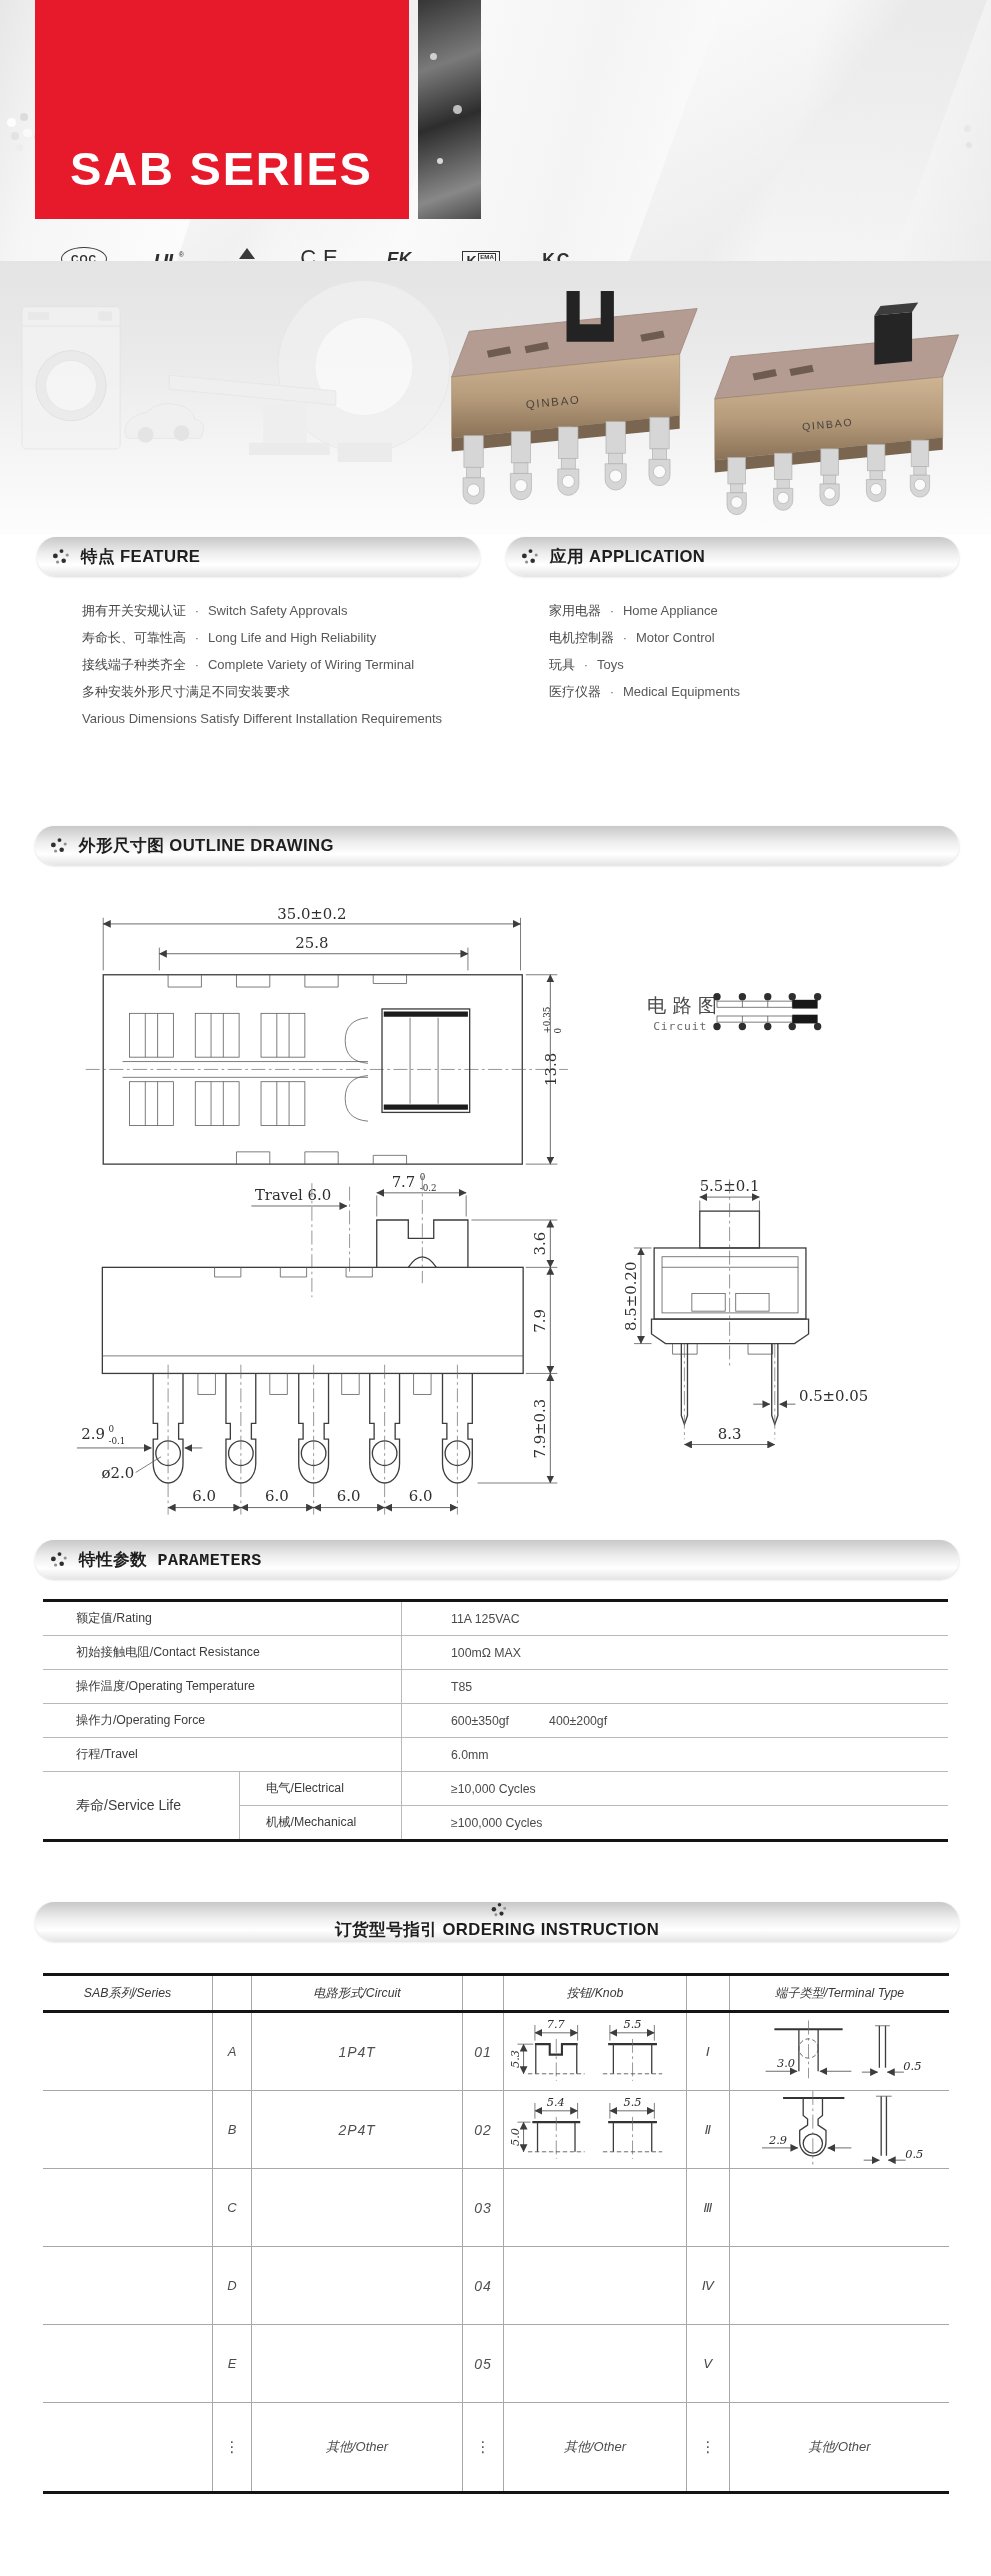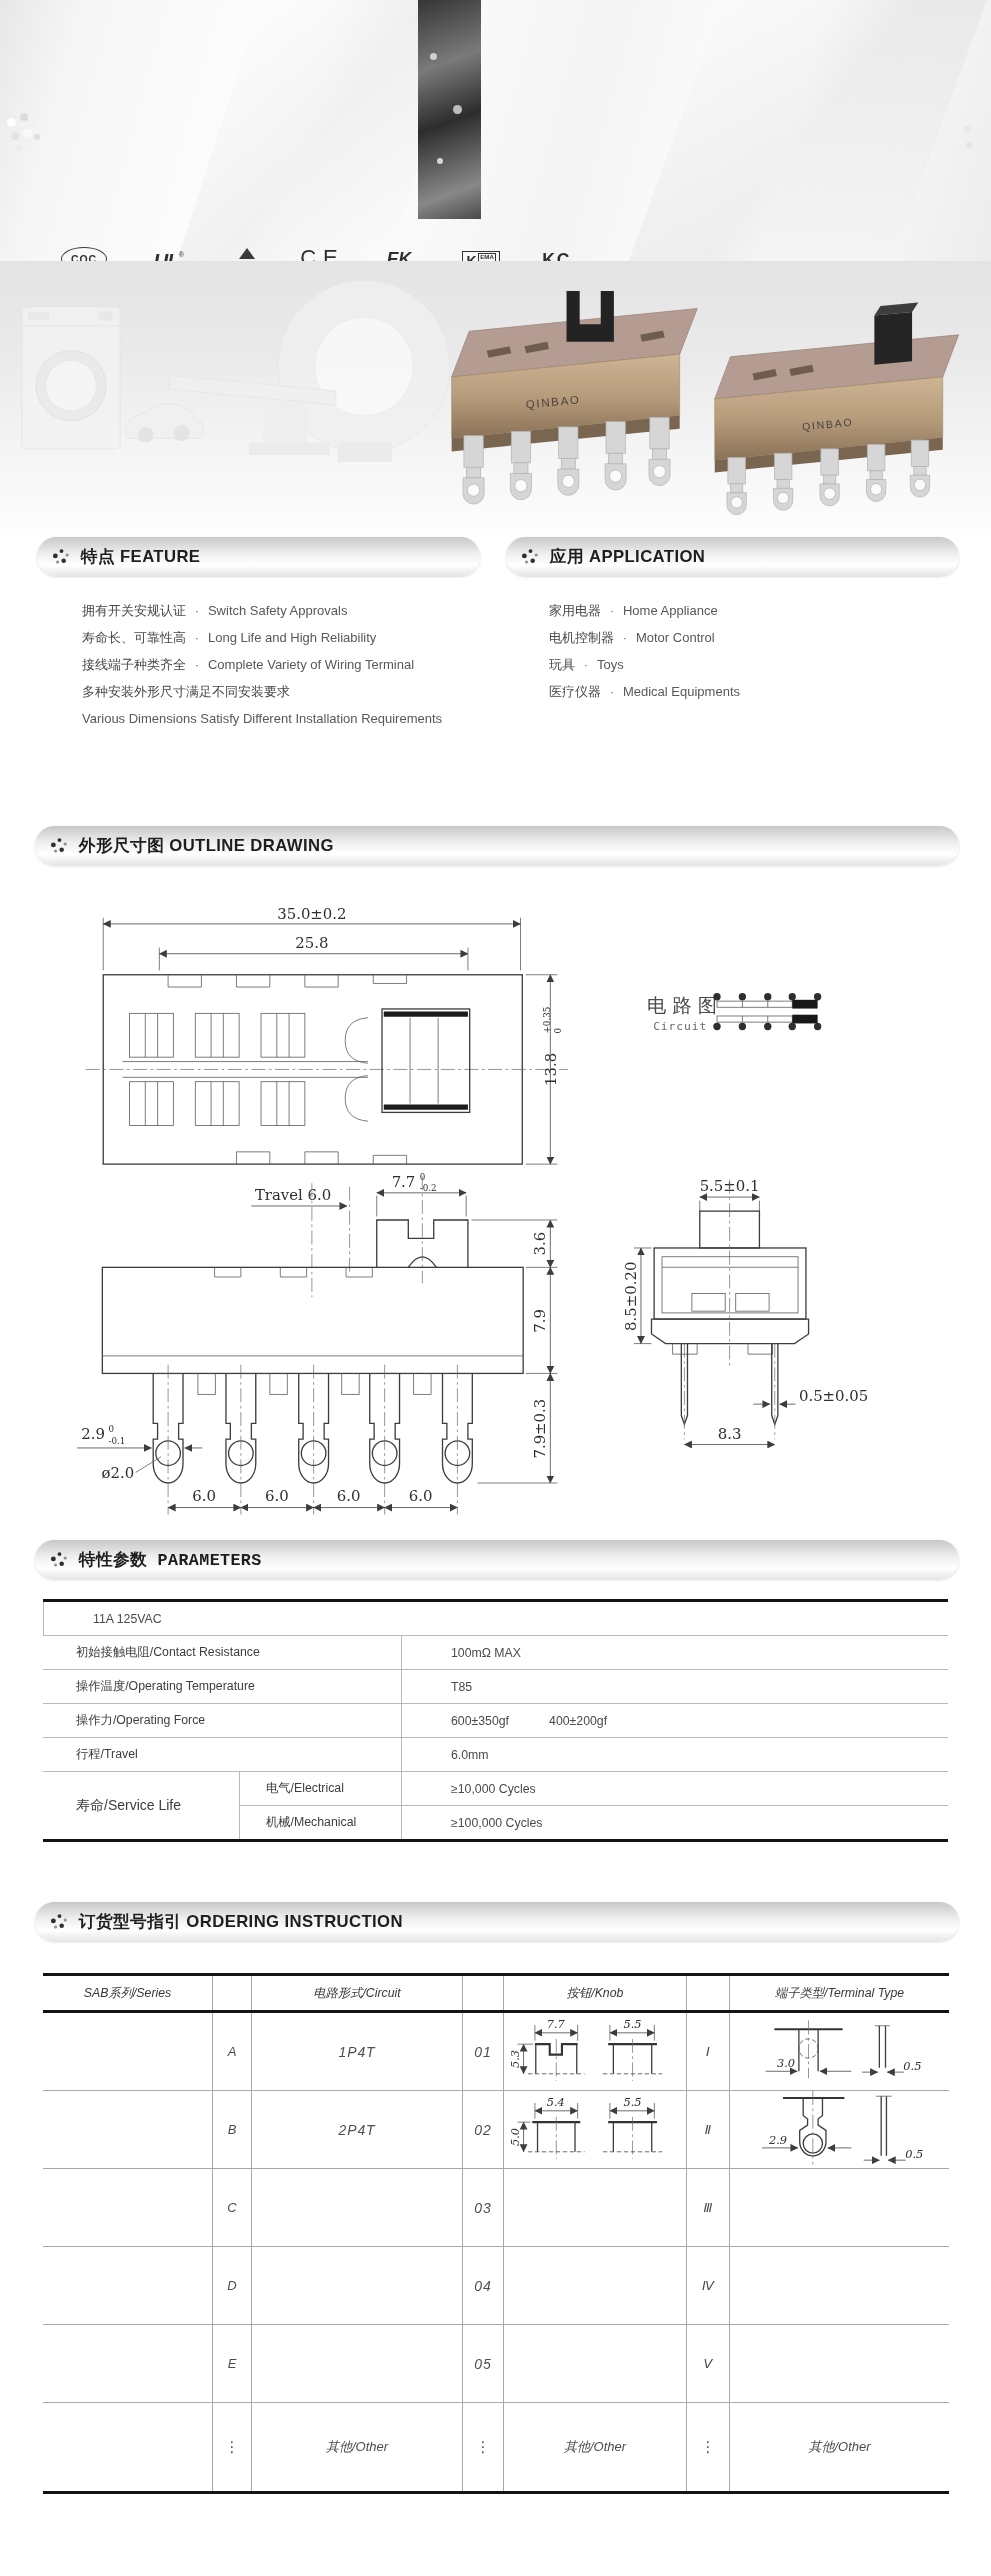--- a/index.html
+++ b/index.html
@@ -116,20 +116,23 @@
     <span class="dotc" style="left:19.3px;top:17.5px;width:8.8px;height:8.8px;background:#fafafa;"></span>
     <span class="dotc" style="left:30px;top:23px;width:6.1px;height:6.1px;background:#e0e0e0;"></span>
     <span class="dotc" style="left:12.3px;top:33px;width:7px;height:7px;background:#ededed;"></span>
   </div>
   <div class="abs" style="left:962px;top:123px;width:26px;height:35px;">
     <span class="dotc" style="left:1.8px;top:1.8px;width:7px;height:7px;background:#e8e8e8;"></span>
     <span class="dotc" style="left:12.3px;top:8.8px;width:6.1px;height:6.1px;background:#efefef;"></span>
     <span class="dotc" style="left:3.5px;top:19.3px;width:6.1px;height:6.1px;background:#e4e4e4;"></span>
   </div>
 
+  <div class="abs red-banner">
+    <span class="title">SAB SERIES</span>
+  </div>
 
   <div class="abs pcb">
     <span class="dotc" style="left:12.3px;top:53px;width:7px;height:7px;background:#cfcfcf;"></span>
     <span class="dotc" style="left:35px;top:105px;width:8.8px;height:8.8px;background:#bdbdbd;"></span>
     <span class="dotc" style="left:19.3px;top:158px;width:6.1px;height:6.1px;background:#d8d8d8;"></span>
   </div>
 
   <div class="abs certs">
     <div class="cert-cqc">
         <span>CQC</span>
@@ -523,20 +526,21 @@
         <circle cx="12" cy="3.5" r="2.2" fill="#2f2f2f"></circle>
         <circle cx="18.5" cy="8" r="1.8" fill="#8f8f8f"></circle>
         <circle cx="7.5" cy="16" r="1.8" fill="#8f8f8f"></circle>
         <circle cx="14.5" cy="14.5" r="2.6" fill="#2f2f2f"></circle>
       </svg>
     <span class="ttl">特性参数 PARAMETERS</span>
   </div>
 
   <div class="ptable">
     <div class="prow">
+      <div class="plabel">额定值/Rating</div>
       <div class="pval">
           <span>11A 125VAC</span>
         </div>
     </div>
     <div class="prow">
       <div class="plabel">初始接触电阻/Contact Resistance</div>
       <div class="pval">
           <span>100mΩ MAX</span>
         </div>
     </div>
@@ -571,21 +575,21 @@
         <div class="pgrow">
           <div class="pglab2">机械/Mechanical</div>
           <div class="pval">
               <span>≥100,000 Cycles</span>
             </div>
         </div>
       </div>
     </div>
   </div>
 
-  <div class="pill" style="left:35px;top:1902px;width:924px;">
+  <div class="pill" style="left:35px;top:1902px;width:924px;flex-direction:column;">
     <svg width="21" height="17.5" viewBox="0 0 24 20">
         <circle cx="5" cy="9" r="2.8" fill="#2f2f2f"></circle>
         <circle cx="12" cy="3.5" r="2.2" fill="#2f2f2f"></circle>
         <circle cx="18.5" cy="8" r="1.8" fill="#8f8f8f"></circle>
         <circle cx="7.5" cy="16" r="1.8" fill="#8f8f8f"></circle>
         <circle cx="14.5" cy="14.5" r="2.6" fill="#2f2f2f"></circle>
       </svg>
     <span class="ttl">订货型号指引 ORDERING INSTRUCTION</span>
   </div>
 

